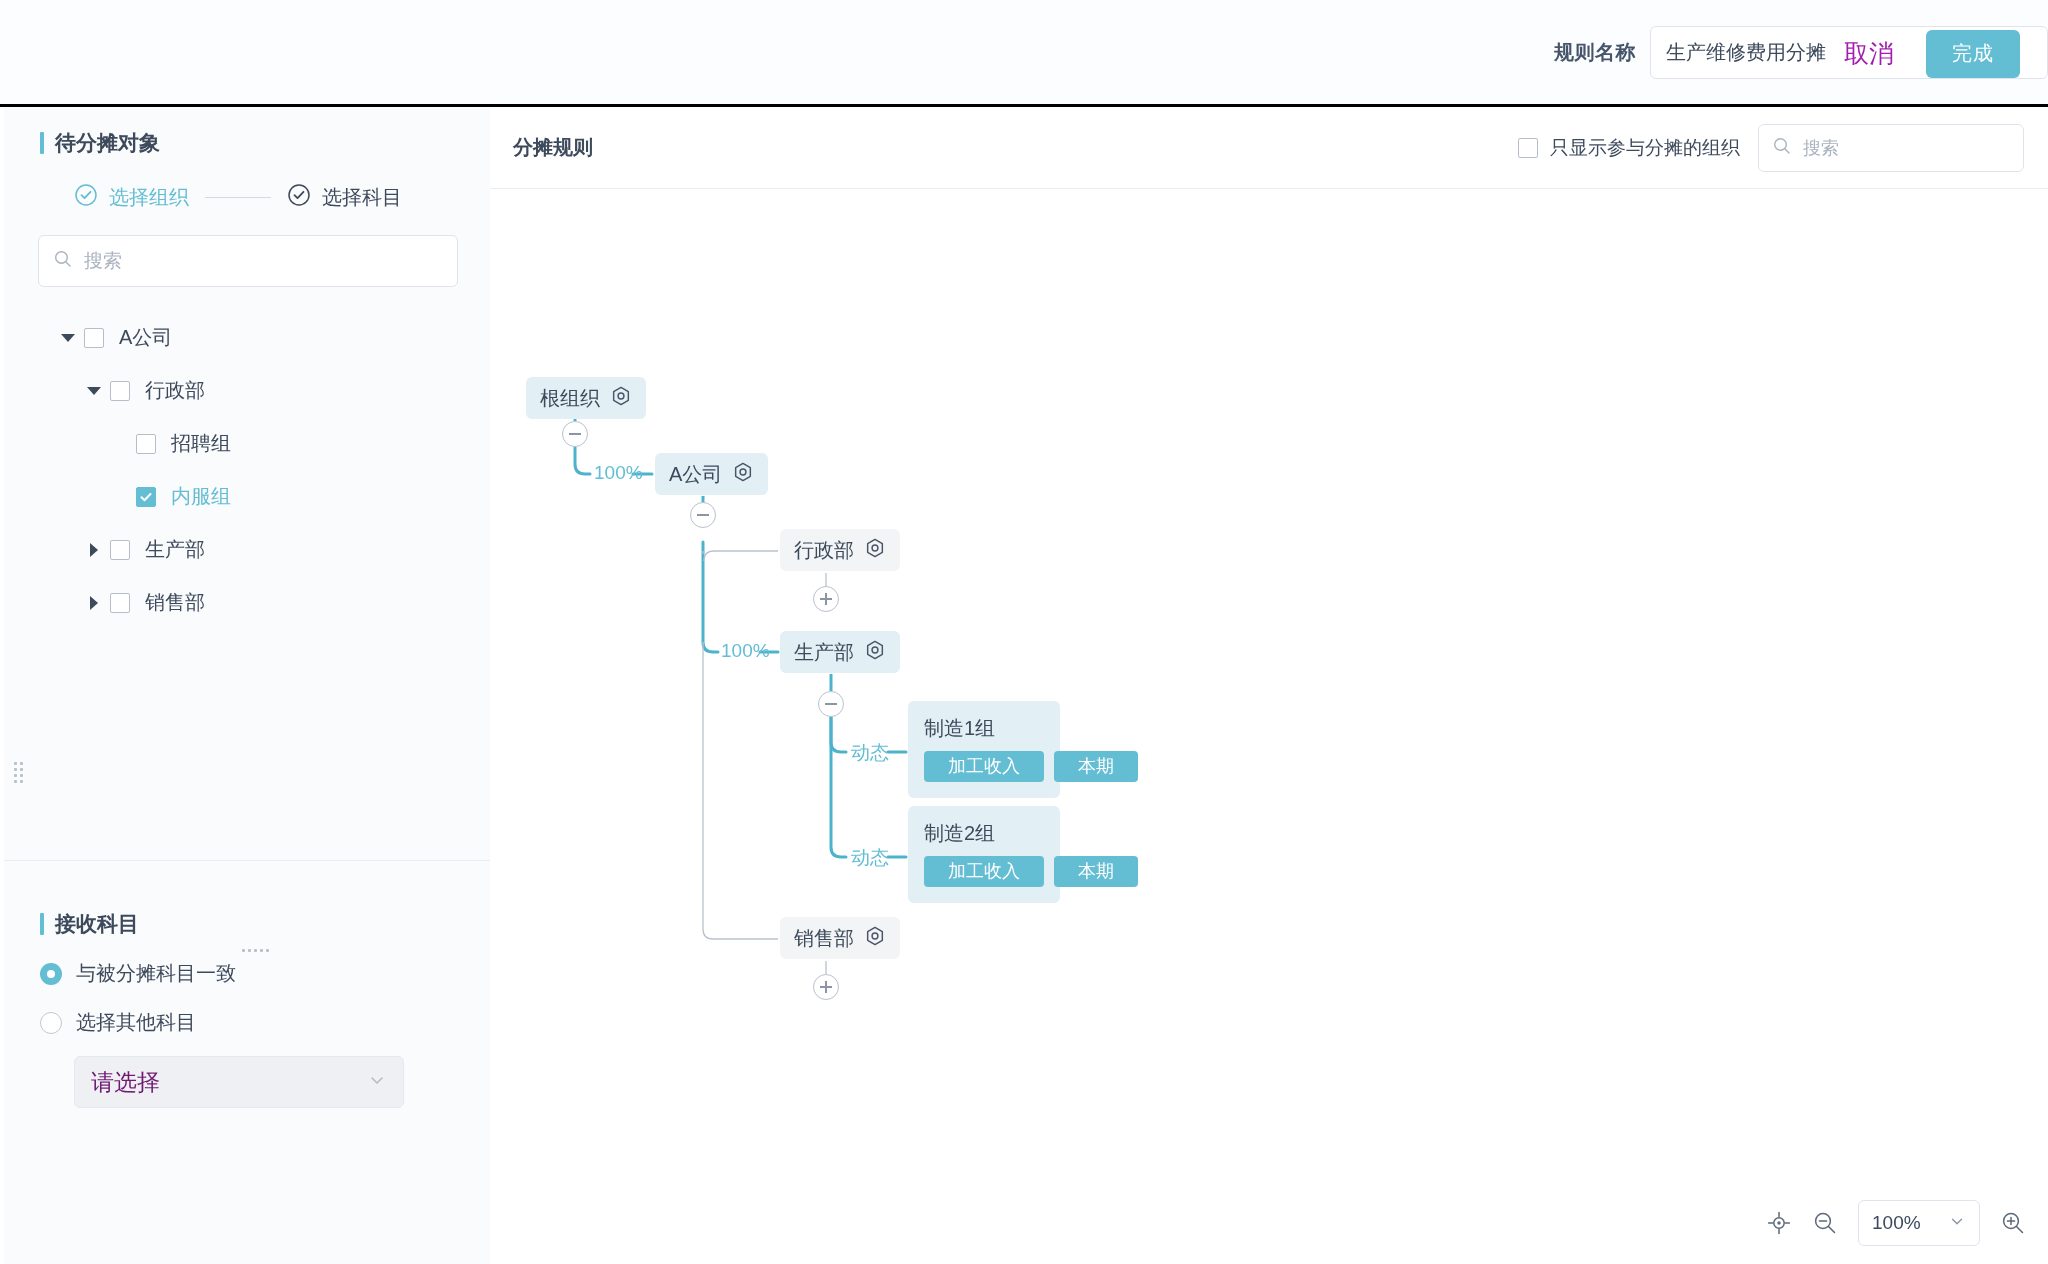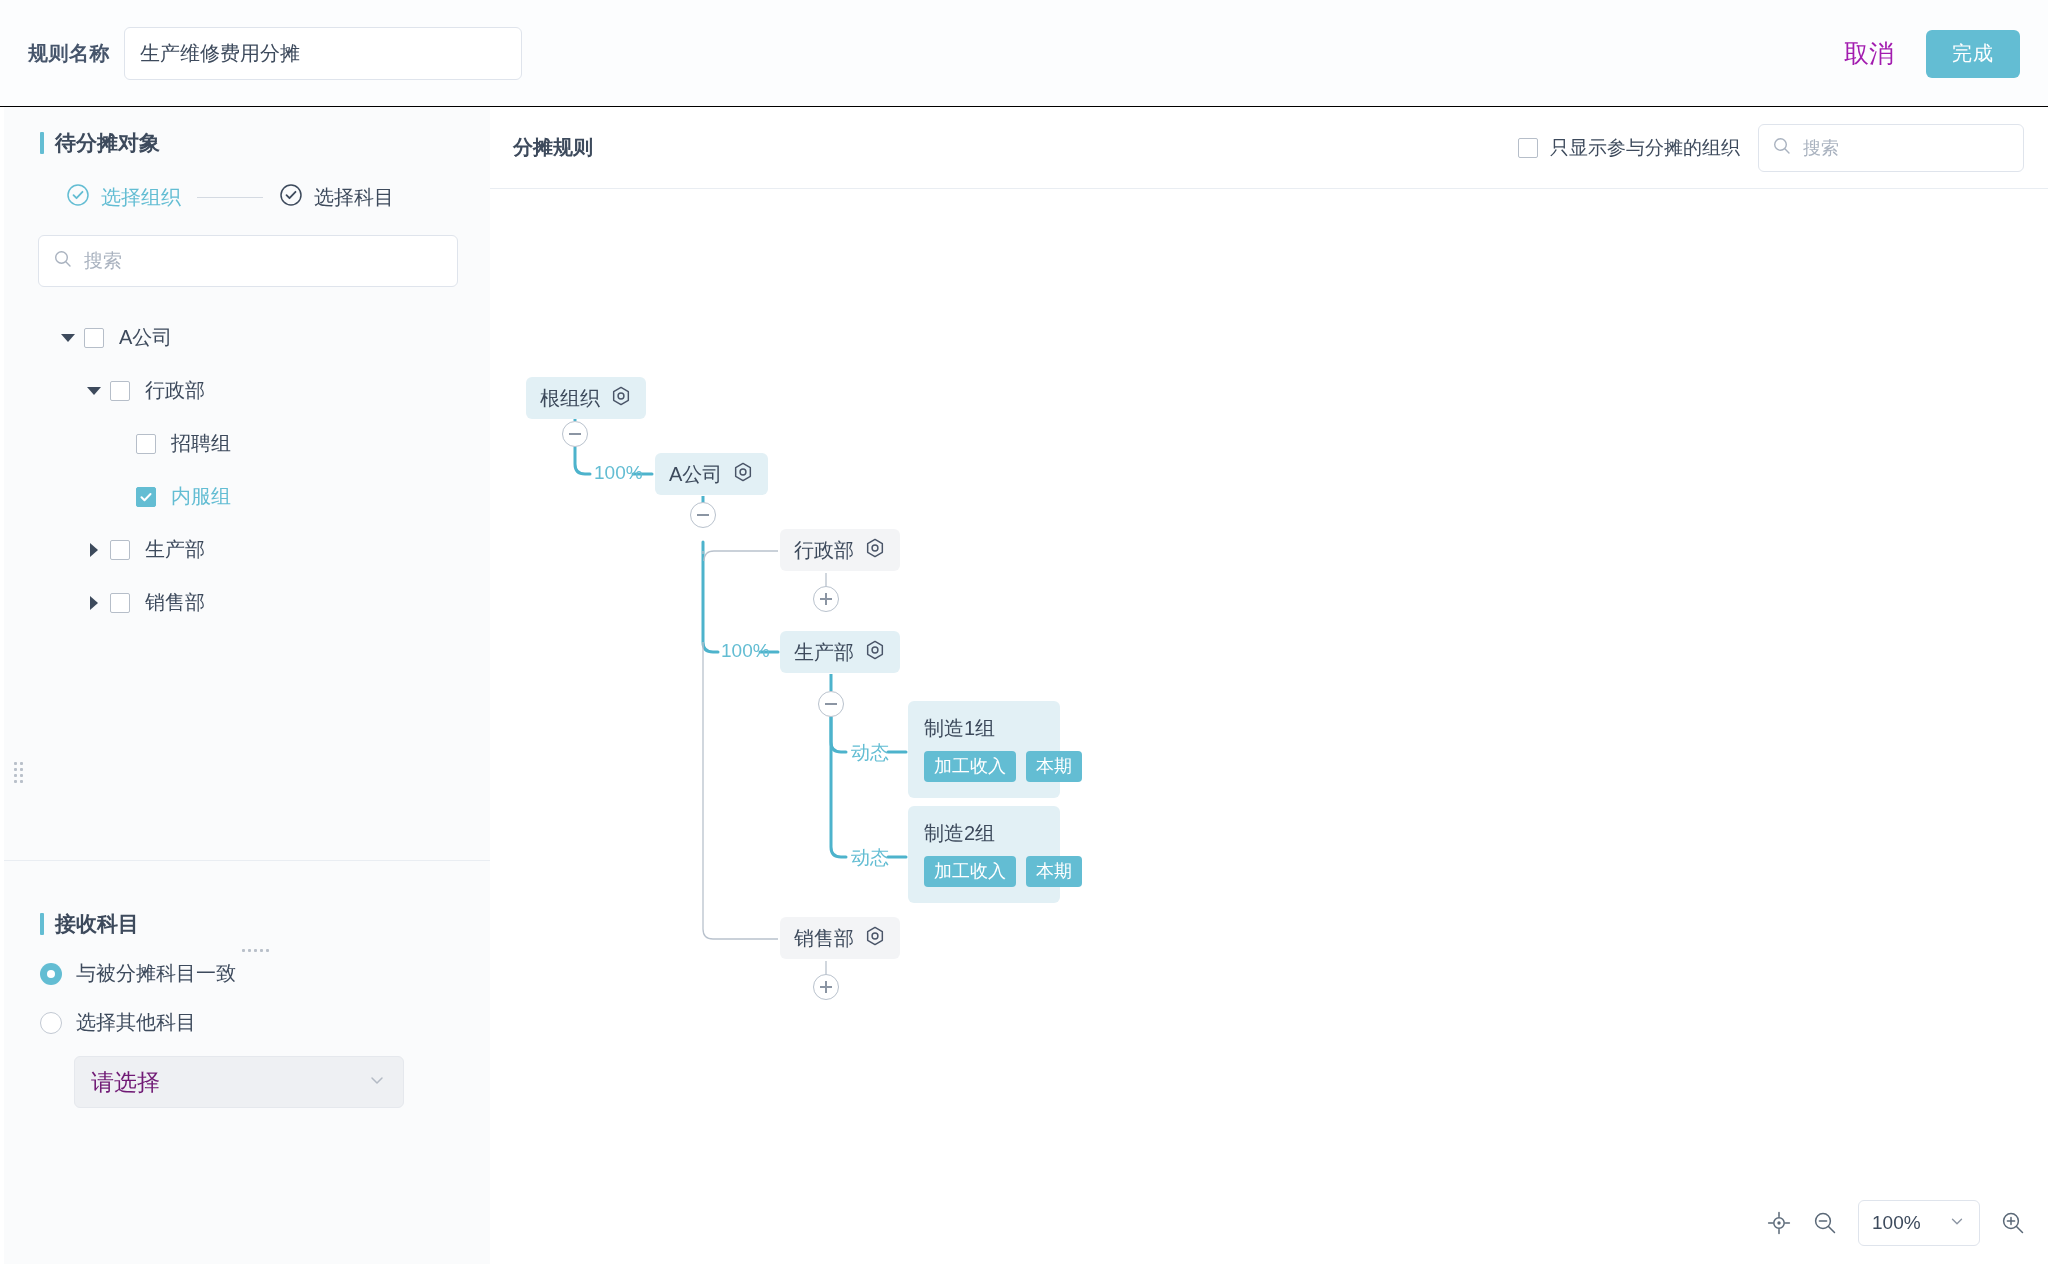--- a/index.html
+++ b/index.html
@@ -8,22 +8,22 @@
     font-family: "Liberation Sans", "DejaVu Sans", sans-serif;
     background: #ffffff; color: #4a5568;
     overflow: hidden;
   }
   #app { position: relative; width: 2048px; height: 1264px; background:#fff; }
 
   
   .topbar {
     position: absolute; left: 0; top: 0; width: 2048px; height: 107px;
     background: #fcfdfe;
-    border-bottom: 1px solid #000000;
-    display: flex; align-items: center;
+    border-bottom: 3px solid #000000;
+    display: flex; align-items: center; justify-content: flex-end;
   }
   .topbar-left { display: flex; align-items: center; padding-left: 28px; }
   .field-label {
     font-size: 20px; color: #46556b; font-weight: 700;
     letter-spacing: .5px; white-space: nowrap;
   }
   .rule-name-input {
     margin-left: 14px;
     width: 398px; height: 53px;
     border: 1px solid #dfe4ec; border-radius: 6px;
@@ -71,21 +71,21 @@
     background: #fafbfc;
     border-right: 1px solid #e9edf2;
   }
   .panel-sec-title {
     display: flex; align-items: center; gap: 11px;
     padding: 22px 0 0 36px;
   }
   .title-bar { width: 4px; height: 22px; background: #63bdd3; border-radius: 1px;}
   .title-text { font-size: 21px; font-weight: 700; color: #3d4a5c; }
 
-  .steps { display: flex; align-items: center; padding: 26px 0 0 62px; }
+  .steps { display: flex; align-items: center; padding: 26px 0 0 62px; margin-left: 8px; }
   .step { display: flex; align-items: center; gap: 11px; }
   .step-label { font-size: 20px; }
   .step.active .step-label { color: #63bdd3; }
   .step.inactive .step-label { color: #3d4a5c; }
   .step-line { width: 66px; height: 1px; background: #d4dae2; margin: 0 16px; }
 
   .search-box {
     margin: 24px 0 0 34px;
     width: 420px; height: 52px;
     border: 1px solid #dfe4ec; border-radius: 6px;
@@ -185,21 +185,21 @@
   .node.blue { background: #e2f0f5; }
   .node.gray { background: #f3f4f6; }
   .node-text { font-size: 20px; color: #3d4a5c; }
   .node.tagged {
     height: auto; flex-direction: column; align-items: flex-start;
     padding: 14px 16px 16px 16px; gap: 9px;
   }
   .node-tags { display: flex; gap: 10px; }
   .tag {
     background: #63bdd3; color: #fff; font-size: 18px;
-    border-radius: 4px; padding: 5px 10px; line-height: 1.15;
+    border-radius: 4px; padding: 5px 24px; line-height: 1.15;
   }
 
   .ctl {
     position: absolute; width: 26px; height: 26px; border-radius: 50%;
     background: #fff; border: 1px solid #b9c2cd;
     display: flex; align-items: center; justify-content: center;
     cursor: pointer;
   }
   .ctl .hbar { width: 12px; height: 1.6px; background: #8b95a3; }
   .ctl .vbar { position: absolute; width: 1.6px; height: 12px; background: #8b95a3; }

